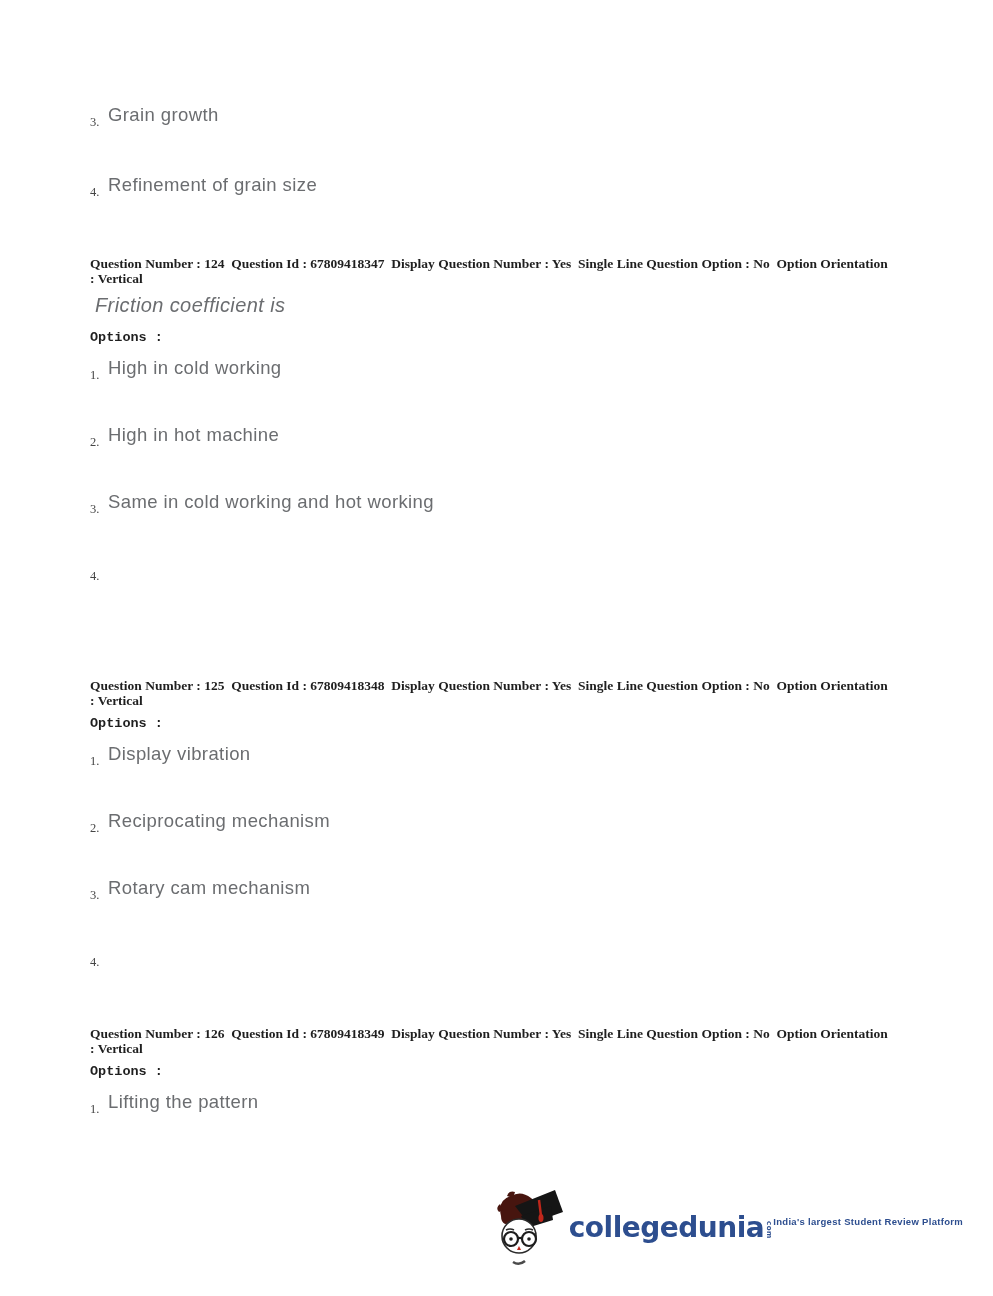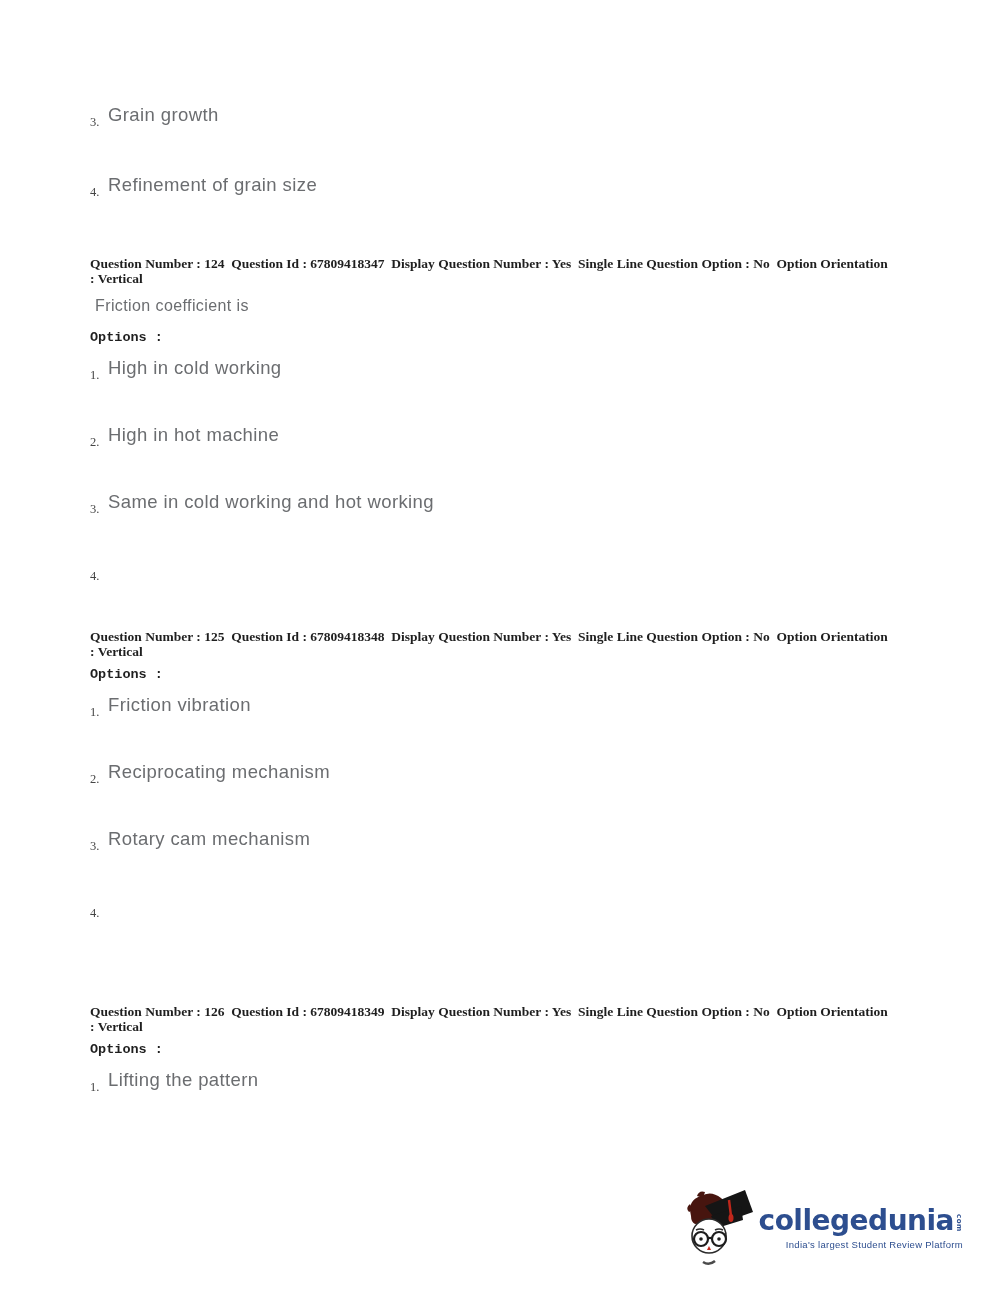--- a/index.html
+++ b/index.html
@@ -25,25 +25,26 @@
     font-size: 13.5px;
     line-height: 15px;
     color: #1f1f1f;
     white-space: pre-wrap;
     width: 800px;
   }
   
   .q-text {
     margin: 0 0 15px 0;
     padding-left: 5px;
-    font-size: 16px;
+    font-size: 20px;
     line-height: 21px;
     letter-spacing: 0.4px;
     color: #6b6d70;
     white-space: pre-wrap;
+    font-style: italic;
   }
   .options-label {
     margin: 0 0 11px 0;
     font-family: Liberation Mono, monospace;
     font-weight: bold;
     font-size: 13.5px;
     line-height: 14px;
     color: #1f1f1f;
   }
   .option {
@@ -63,34 +64,34 @@
     top: 12px;
     font-family: "Liberation Serif", serif;
     font-size: 12.5px;
     line-height: 14px;
     color: #454545;
     letter-spacing: 0;
   }
   .continuation { margin-bottom: 59px; }
   .continuation .option { margin-bottom: 46px; }
   .continuation .option:last-child { margin-bottom: 0; }
-  .question-block { margin-bottom: 48px; }
+  .question-block { margin-bottom: 97px; }
   .question-block.last { margin-bottom: 0; }
-  .qb-125 { margin-bottom: 86px; }
+  .qb-125 { margin-bottom: 59px; }
 
   
   .logo {
     position: absolute;
     top: 1186px;
     right: 30px;
     display: flex;
     align-items: center;
   }
   .logo-mascot { width: 72px; height: 84px; margin-right: 6px; }
-  .logo-textcol { display: flex; flex-direction: column; text-align: right; }
+  .logo-textcol { display: flex; flex-direction: row; text-align: right; }
   .logo-brandrow { display: flex; align-items: flex-end; }
   .logo-brand {
     font-family: "DejaVu Sans", sans-serif;
     font-weight: bold;
     font-size: 28px;
     line-height: 30px;
     letter-spacing: -0.5px;
     color: #2d4e8f;
   }
   .logo-suffix {
@@ -99,21 +100,21 @@
     font-weight: bold;
     font-size: 7px;
     color: #2d4e8f;
     margin-left: 1px;
     margin-bottom: 4px;
     letter-spacing: 0.5px;
   }
   .logo-tagline {
     margin-top: 3px;
     font-family: "Liberation Sans", sans-serif;
-    font-weight: normal;
+    font-weight: bold;
     font-size: 9.5px;
     letter-spacing: 0.3px;
     color: #2d4e8f;
   }
 </style>
 </head>
 <body>
 
 <div class="page">
   <div class="content">
@@ -148,21 +149,21 @@
       <div class="option">
         <span class="opt-num">4.</span>
       </div>
     </div>
 
     <div class="question-block qb-125">
       <p class="q-header">Question Number : 125  Question Id : 67809418348  Display Question Number : Yes  Single Line Question Option : No  Option Orientation : Vertical</p>
       <p class="options-label">Options :</p>
       <div class="option">
         <span class="opt-num">1.</span>
-        <span>Friction vibration</span>
+        <span>Display vibration</span>
       </div>
       <div class="option">
         <span class="opt-num">2.</span>
         <span>Reciprocating mechanism</span>
       </div>
       <div class="option">
         <span class="opt-num">3.</span>
         <span>Rotary cam mechanism</span>
       </div>
       <div class="option">

